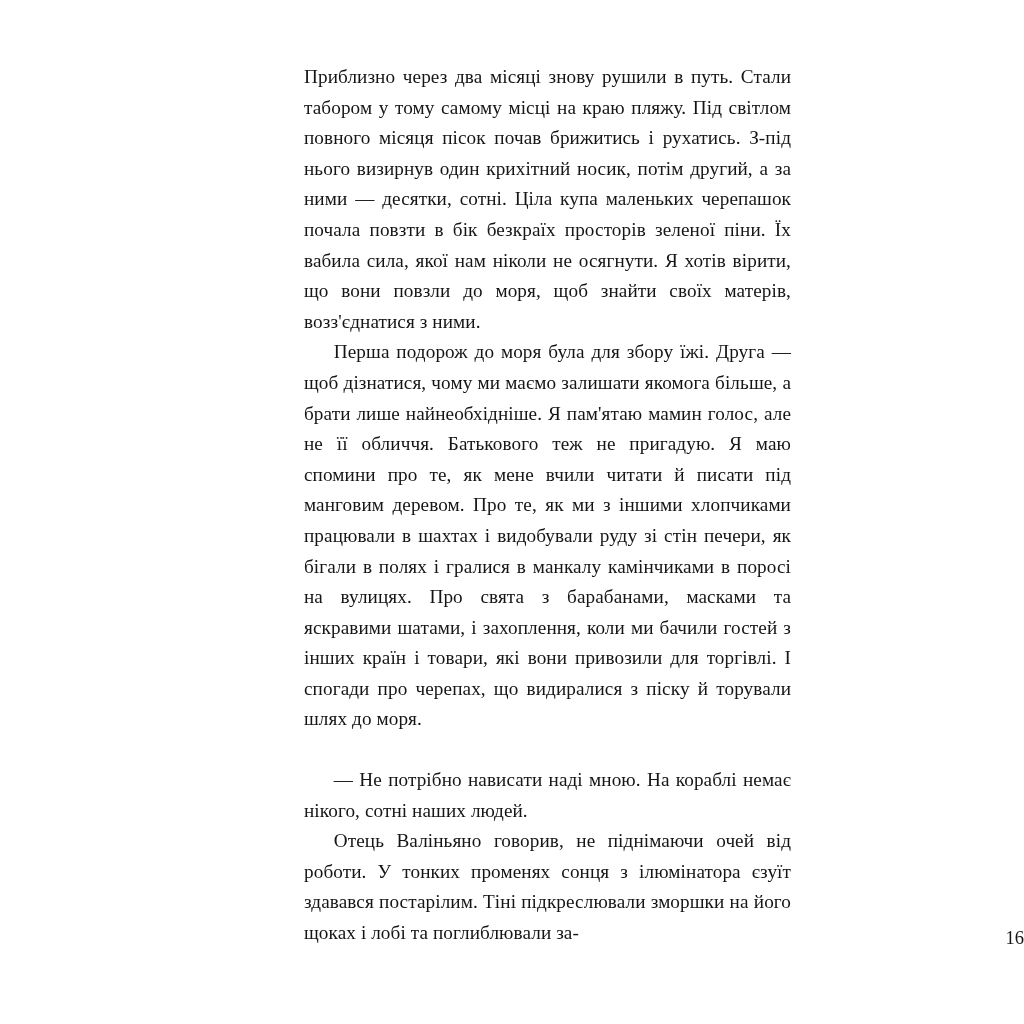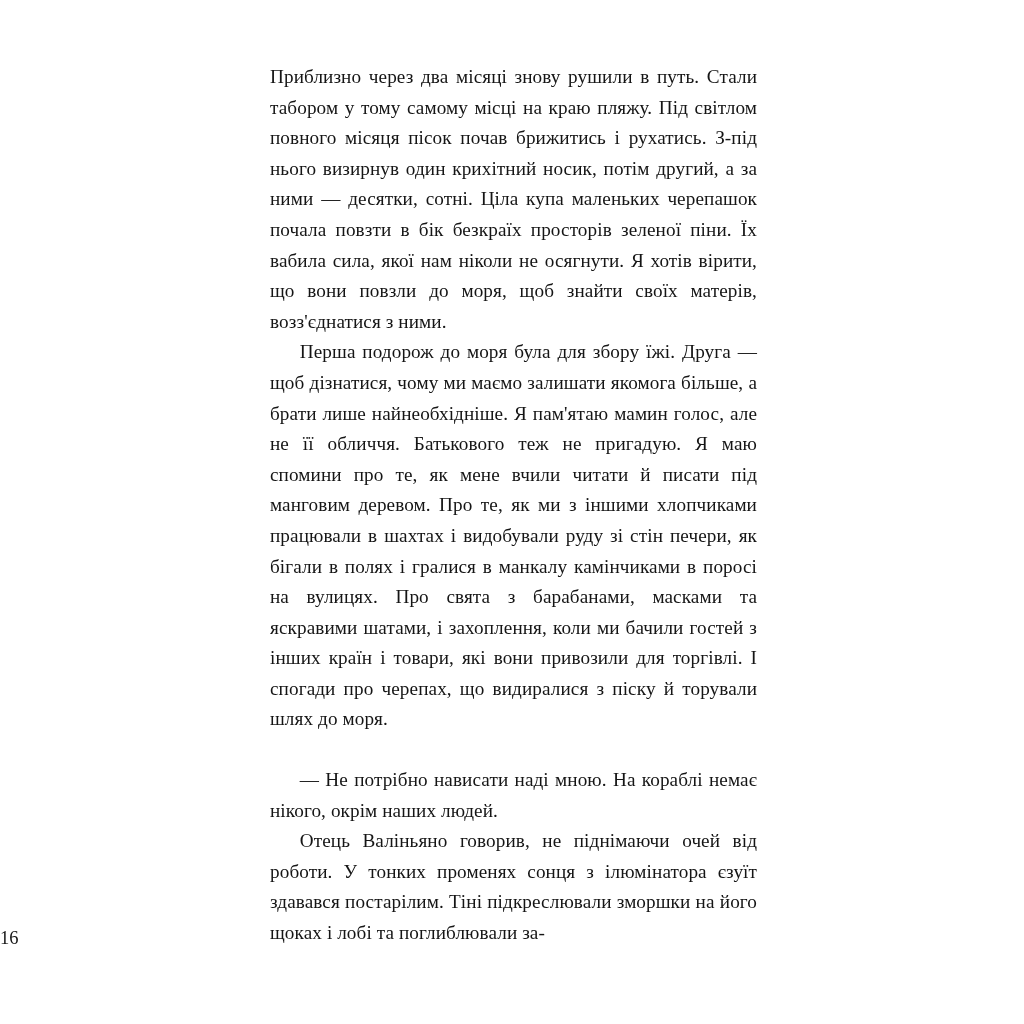--- a/index.html
+++ b/index.html
@@ -15,21 +15,21 @@
     overflow: hidden;
   }
   .page {
     position: relative;
     width: 1024px;
     height: 1024px;
     box-sizing: border-box;
   }
   .text-block {
     position: absolute;
-    left: 270px;
+    left: 304px;
     top: 62px;
     width: 487px;
   }
   .para {
     margin: 0;
     font-size: 19.2px;
     line-height: 30.6px;
     text-align: justify;
     text-justify: inter-word;
     hyphens: manual;
@@ -39,36 +39,36 @@
     text-indent: 1.55em;
   }
   .para.gap-before {
     margin-top: 30px;
   }
   .page-number {
     position: absolute;
     left: 0;
     right: 0;
     top: 928px;
-    text-align: left;
+    text-align: right;
     font-size: 18.5px;
     color: #151515;
   }
   
   .para, .page-number {
     -webkit-font-smoothing: antialiased;
   }
 </style>
 </head>
 <body>
 
 <div class="page">
 
   <div class="text-block">
     <p class="para">Приблизно через два місяці знову рушили в путь. Стали табором у тому самому місці на краю пляжу. Під світлом повного місяця пісок почав брижитись і рухатись. З-під нього визирнув один крихітний носик, потім другий, а за ними — десятки, сотні. Ціла купа маленьких черепашок почала повзти в бік безкраїх просторів зеленої піни. Їх вабила сила, якої нам ніколи не осягнути. Я хотів вірити, що вони повзли до моря, щоб знайти своїх матерів, возз'єднатися з ними.</p>
     <p class="para indent">Перша подорож до моря була для збору їжі. Друга — щоб дізнатися, чому ми маємо залишати якомога більше, а брати лише найнеобхідніше. Я пам'ятаю мамин голос, але не її обличчя. Батькового теж не пригадую. Я маю спомини про те, як мене вчили читати й писати під манговим деревом. Про те, як ми з іншими хлопчиками працювали в шахтах і видобували руду зі стін печери, як бігали в полях і гралися в манкалу камінчиками в поросі на вулицях. Про свята з барабанами, масками та яскравими шатами, і захоплення, коли ми бачили гостей з інших країн і товари, які вони привозили для торгівлі. І спогади про черепах, що видиралися з піску й торували шлях до моря.</p>
-    <p class="para indent gap-before">— Не потрібно нависати наді мною. На кораблі немає нікого, окрім наших людей.</p>
+    <p class="para indent gap-before">— Не потрібно нависати наді мною. На кораблі немає нікого, сотні наших людей.</p>
     <p class="para indent">Отець Валіньяно говорив, не піднімаючи очей від роботи. У тонких променях сонця з ілюмінатора єзуїт здавався постарілим. Тіні підкреслювали зморшки на його щоках і лобі та поглиблювали за-</p>
   </div>
 
   <div class="page-number">16</div>
 
 </div>
 
 </body></html>

